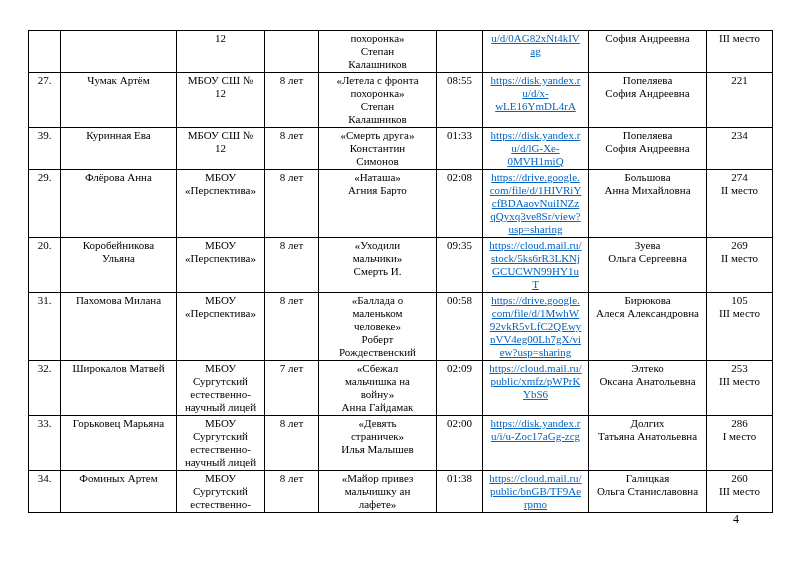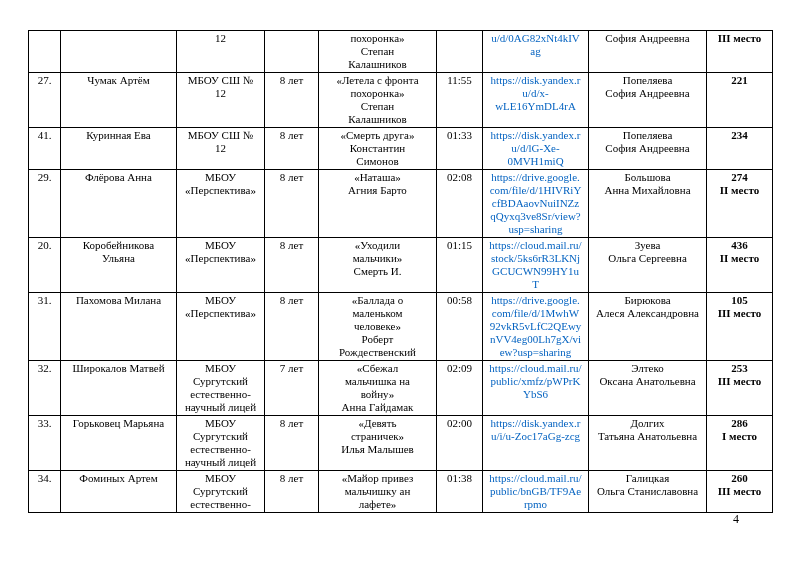--- a/index.html
+++ b/index.html
@@ -29,25 +29,26 @@
     line-height: 13px;
     padding: 1px 2px;
     overflow: hidden;
   }
   .multiline {
     white-space: pre-line;
     word-wrap: break-word;
   }
   .link {
     color: #0563C1;
+    text-decoration: underline;
     word-break: break-all;
     cursor: pointer;
     margin-top: 24px;
   }
-  .score-cell { font-weight: bold; }
+  .score-cell { font-weight: normal; }
   .page-number {
     position: absolute;
     left: 733px;
     top: 512px;
     font-size: 12px;
   }
 </style>
 </head>
 <body>
 
@@ -86,34 +87,34 @@
   <tr>
     <td class="multiline">27.</td>
     <td class="multiline">Чумак Артём</td>
     <td class="multiline">МБОУ СШ №
 12</td>
     <td class="multiline">8 лет</td>
     <td class="multiline">«Летела с фронта
 похоронка»
 Степан
 Калашников</td>
-    <td class="multiline">11:55</td>
+    <td class="multiline">08:55</td>
     <td><a class="link multiline">https://disk.yandex.r
 u/d/x-
 wLE16YmDL4rA</a></td>
     <td class="multiline">Попеляева
 София Андреевна</td>
     <td class="score-cell">
       <div class="multiline">221</div>
       <div class="multiline"></div>
     </td>
   </tr>
 
   <tr>
-    <td class="multiline">41.</td>
+    <td class="multiline">39.</td>
     <td class="multiline">Куринная Ева</td>
     <td class="multiline">МБОУ СШ №
 12</td>
     <td class="multiline">8 лет</td>
     <td class="multiline">«Смерть друга»
 Константин
 Симонов</td>
     <td class="multiline">01:33</td>
     <td><a class="link multiline">https://disk.yandex.r
 u/d/lG-Xe-
@@ -151,29 +152,29 @@
   <tr>
     <td class="multiline">20.</td>
     <td class="multiline">Коробейникова
 Ульяна</td>
     <td class="multiline">МБОУ
 «Перспектива»</td>
     <td class="multiline">8 лет</td>
     <td class="multiline">«Уходили
 мальчики»
 Смерть И.</td>
-    <td class="multiline">01:15</td>
+    <td class="multiline">09:35</td>
     <td><a class="link multiline">https://cloud.mail.ru/
 stock/5ks6rR3LKNj
 GCUCWN99HY1u
 T</a></td>
     <td class="multiline">Зуева
 Ольга Сергеевна</td>
     <td class="score-cell">
-      <div class="multiline">436</div>
+      <div class="multiline">269</div>
       <div class="multiline">II место</div>
     </td>
   </tr>
 
   <tr>
     <td class="multiline">31.</td>
     <td class="multiline">Пахомова Милана</td>
     <td class="multiline">МБОУ
 «Перспектива»</td>
     <td class="multiline">8 лет</td>

